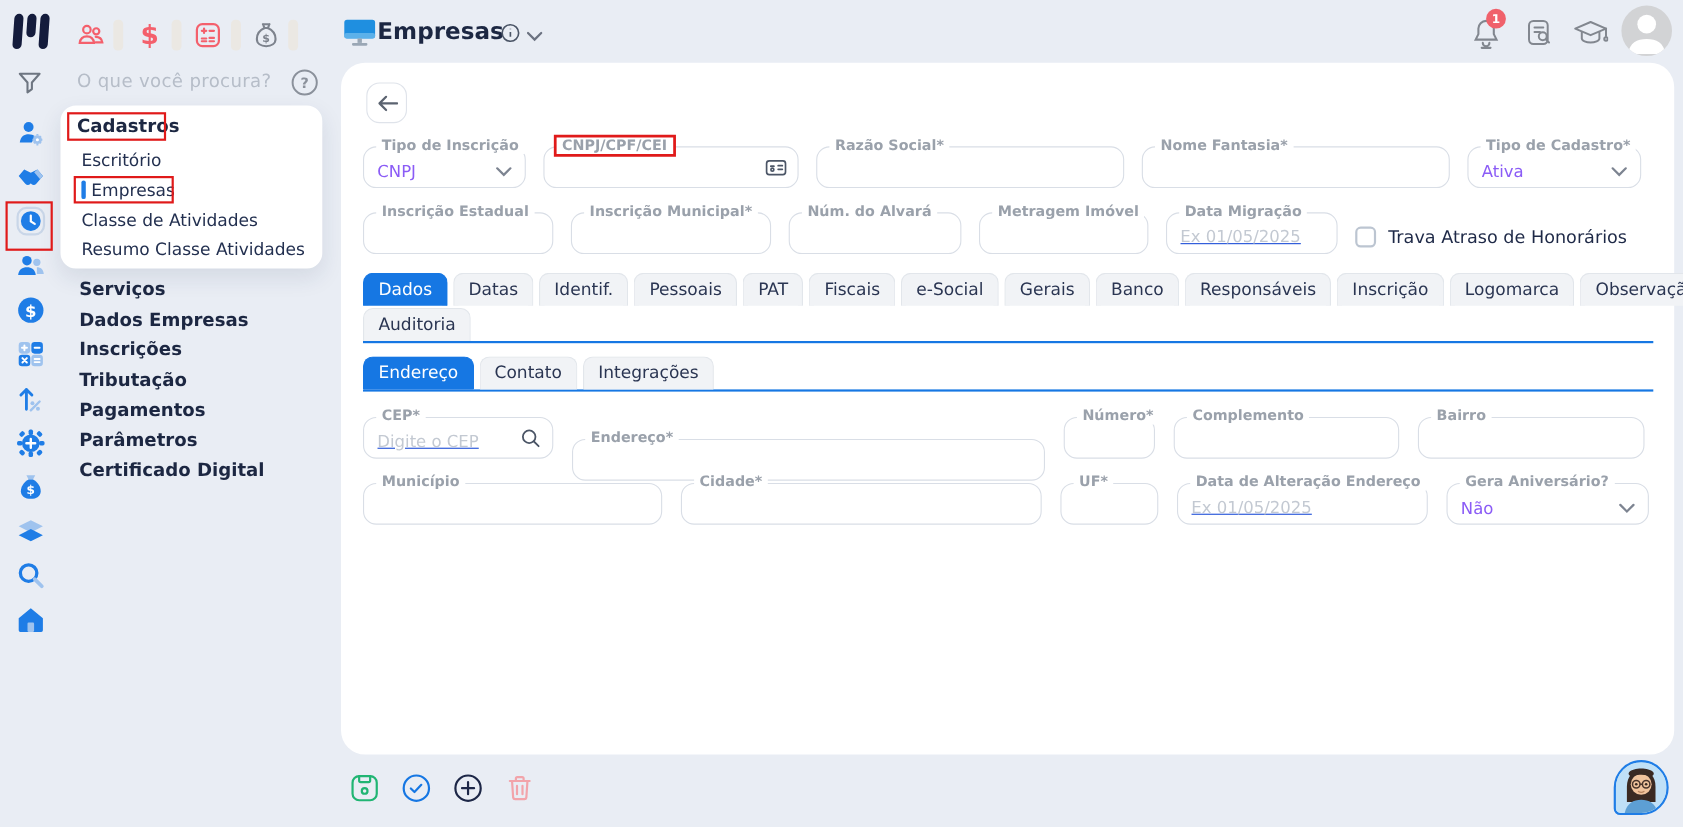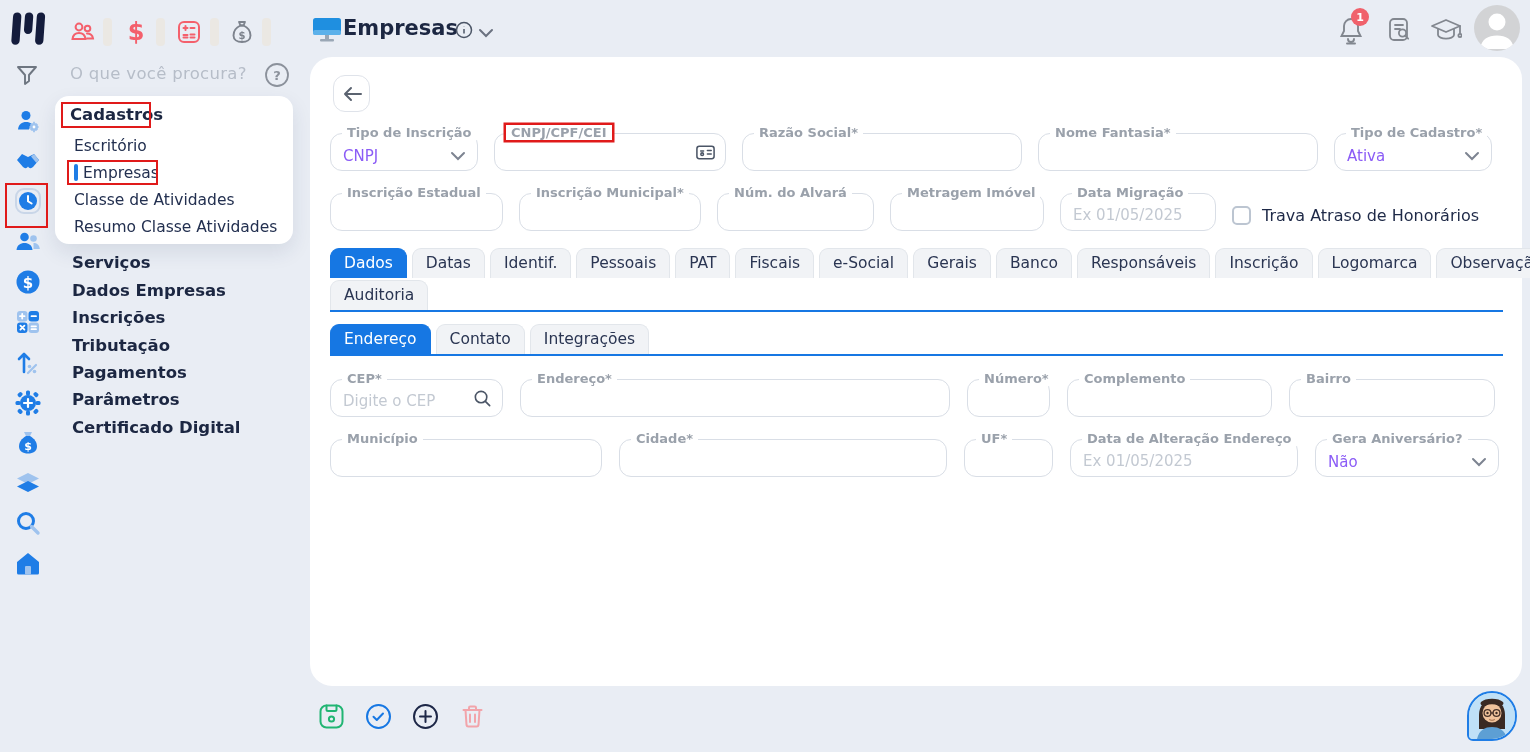--- a/index.html
+++ b/index.html
@@ -42,21 +42,21 @@
     display:flex; align-items:center; justify-content:center; cursor:pointer; }
 
   .frow { position:absolute; left:20px; display:flex; gap:16px; }
 
   .field { position:relative; height:38px; background:#fff;
     border:1.5px solid #d9dee6; border-radius:12px; }
   .flabel { position:absolute; top:-9px; left:11px; background:#fff; padding:0 5px;
     font-size:13px; font-weight:bold; color:#9aa1ab; white-space:nowrap; line-height:15px; }
   .flabel.annotated { box-shadow:0 0 0 2.5px #e01a1a; }
   .field input { border:0; outline:0; width:100%; height:100%; border-radius:12px;
-    padding:8px 12px 2px; font:15px "DejaVu Sans", sans-serif; color:#b91c1c; background:transparent; }
+    padding:8px 12px 2px; font:15px "DejaVu Sans", sans-serif; color:#1d4ed8; background:transparent;text-decoration:underline; }
   .field input::placeholder { color:#c3c9d2; }
   .field .right-ico { position:absolute; right:9px; top:8px; width:21px; height:21px; pointer-events:none; }
   .field.has-ico input { padding-right:34px; }
   .select { display:flex; align-items:center; justify-content:space-between;
     padding:7px 11px 0 12px; cursor:pointer; }
   .select .fvalue { font-size:15px; color:#8b5cf6; }
 
   .cbx-wrap { display:flex; align-items:center; gap:11px; margin-top:7px; }
   .cbx { width:19px; height:19px; border:2px solid #bcc5d1; border-radius:5px; background:#fff; cursor:pointer; }
   .cbx-label { font-size:16px; color:#1e2947; white-space:nowrap; }
@@ -416,21 +416,21 @@
     <div class="field has-ico" style="width:173px;">
       <span class="flabel">CEP*</span>
       <input type="text" placeholder="Digite o CEP" style="">
       <span class="right-ico">
         <svg viewBox="0 0 22 22" fill="none" stroke="#4b5566" stroke-width="1.7" stroke-linecap="round">
             <circle cx="9.5" cy="9.5" r="6"></circle>
             <path d="M14 14l4.5 4.5"></path>
           </svg>
       </span>
     </div>
-    <div class="field" style="width:430px;">
+    <div class="field" style="width:430px;margin-top:20px;">
       <span class="flabel">Endereço*</span>
       <input type="text" style="">
     </div>
     <div class="field" style="width:83px;">
       <span class="flabel">Número*</span>
       <input type="text" style="">
     </div>
     <div class="field" style="width:205px;">
       <span class="flabel">Complemento</span>
       <input type="text" style="">

